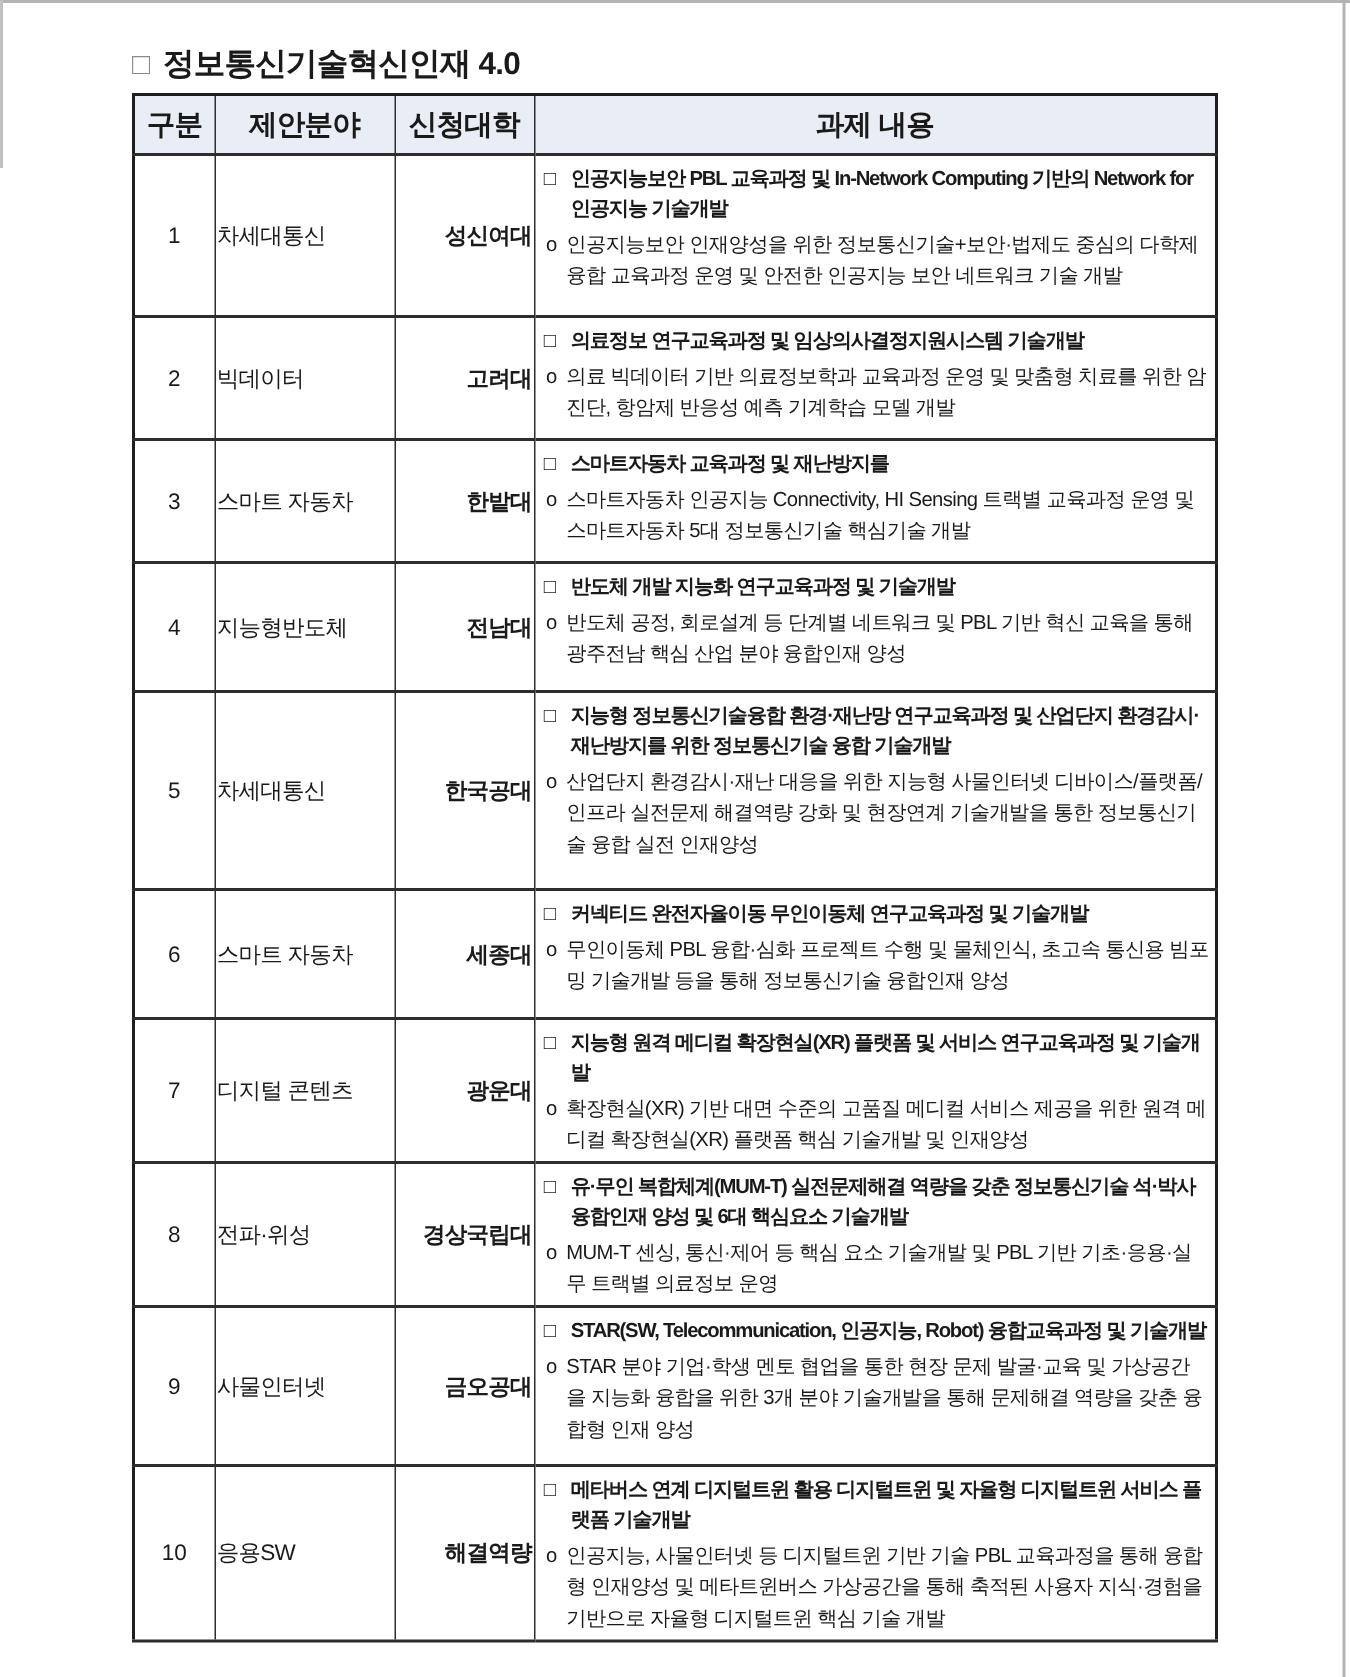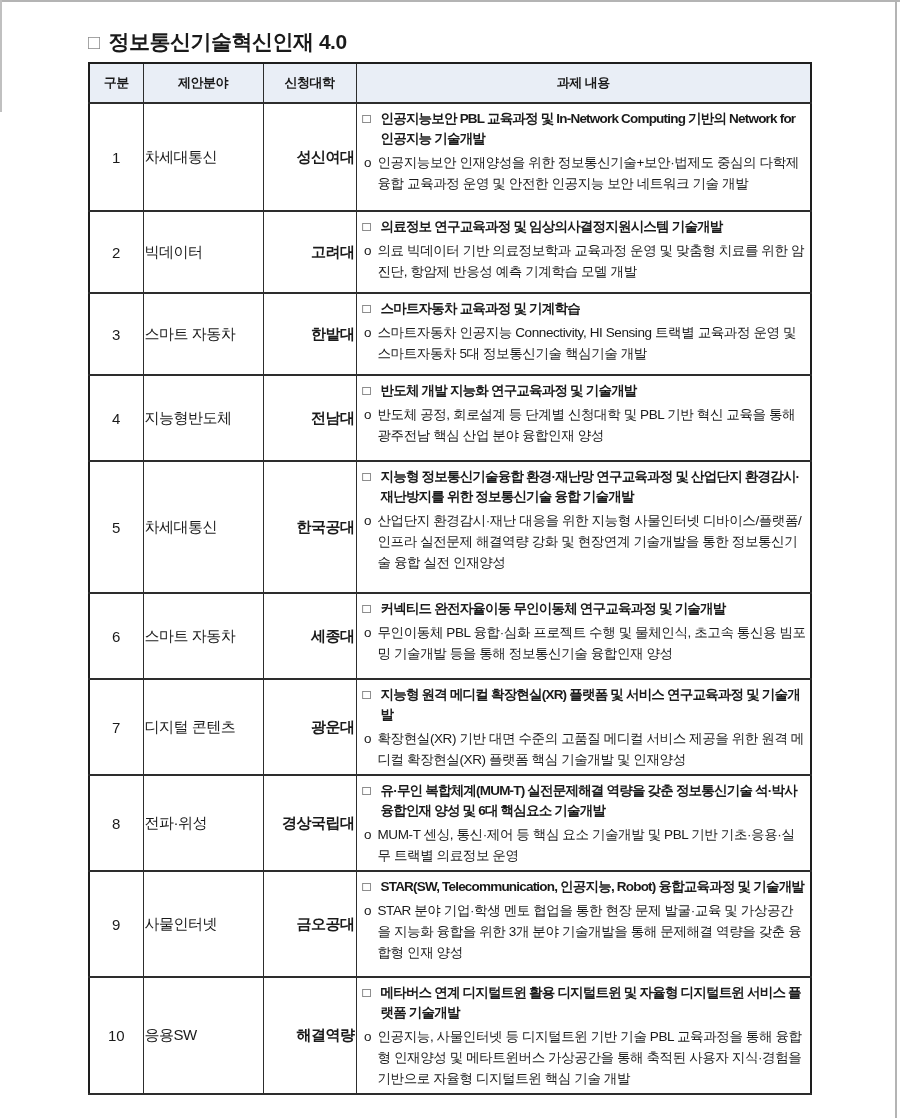--- a/index.html
+++ b/index.html
@@ -46,21 +46,21 @@
     table-layout: fixed;
     border: 2px solid #1e1e1e;
   }
   table.projects th,
   table.projects td {
     border-right: 1px solid #2d2d2d;
     border-bottom: 2px solid #2d2d2d;
   }
   table.projects th {
     background: #e9eef6;
-    font-size: 13px;
+    font-size: 19px;
     font-weight: bold;
     letter-spacing: -0.5px;
     height: 36px;
     text-align: center;
     vertical-align: middle;
   }
   td.c-no {
     text-align: center;
     vertical-align: middle;
     font-size: 15px;
@@ -174,41 +174,41 @@
         </td>
       </tr>
 
       <tr>
         <td class="c-no">3</td>
         <td class="c-field">스마트 자동차</td>
         <td class="c-univ">한밭대</td>
         <td class="c-content">
           <div class="task-title">
               <span class="b">□</span>
-              <span class="txt">스마트자동차 교육과정 및 기계학습</span>
+              <span class="txt">스마트자동차 교육과정 및 재난방지를</span>
             </div>
           <div class="task-desc">
               <span class="b">o</span>
               <span class="txt">스마트자동차 인공지능 Connectivity, HI Sensing 트랙별 교육과정 운영 및 스마트자동차 5대 정보통신기술 핵심기술 개발</span>
             </div>
         </td>
       </tr>
 
       <tr>
         <td class="c-no">4</td>
         <td class="c-field">지능형반도체</td>
         <td class="c-univ">전남대</td>
         <td class="c-content">
           <div class="task-title">
               <span class="b">□</span>
               <span class="txt">반도체 개발 지능화 연구교육과정 및 기술개발</span>
             </div>
           <div class="task-desc">
               <span class="b">o</span>
-              <span class="txt">반도체 공정, 회로설계 등 단계별 신청대학 및 PBL 기반 혁신 교육을 통해 광주전남 핵심 산업 분야 융합인재 양성</span>
+              <span class="txt">반도체 공정, 회로설계 등 단계별 네트워크 및 PBL 기반 혁신 교육을 통해 광주전남 핵심 산업 분야 융합인재 양성</span>
             </div>
         </td>
       </tr>
 
       <tr>
         <td class="c-no">5</td>
         <td class="c-field">차세대통신</td>
         <td class="c-univ">한국공대</td>
         <td class="c-content">
           <div class="task-title">

